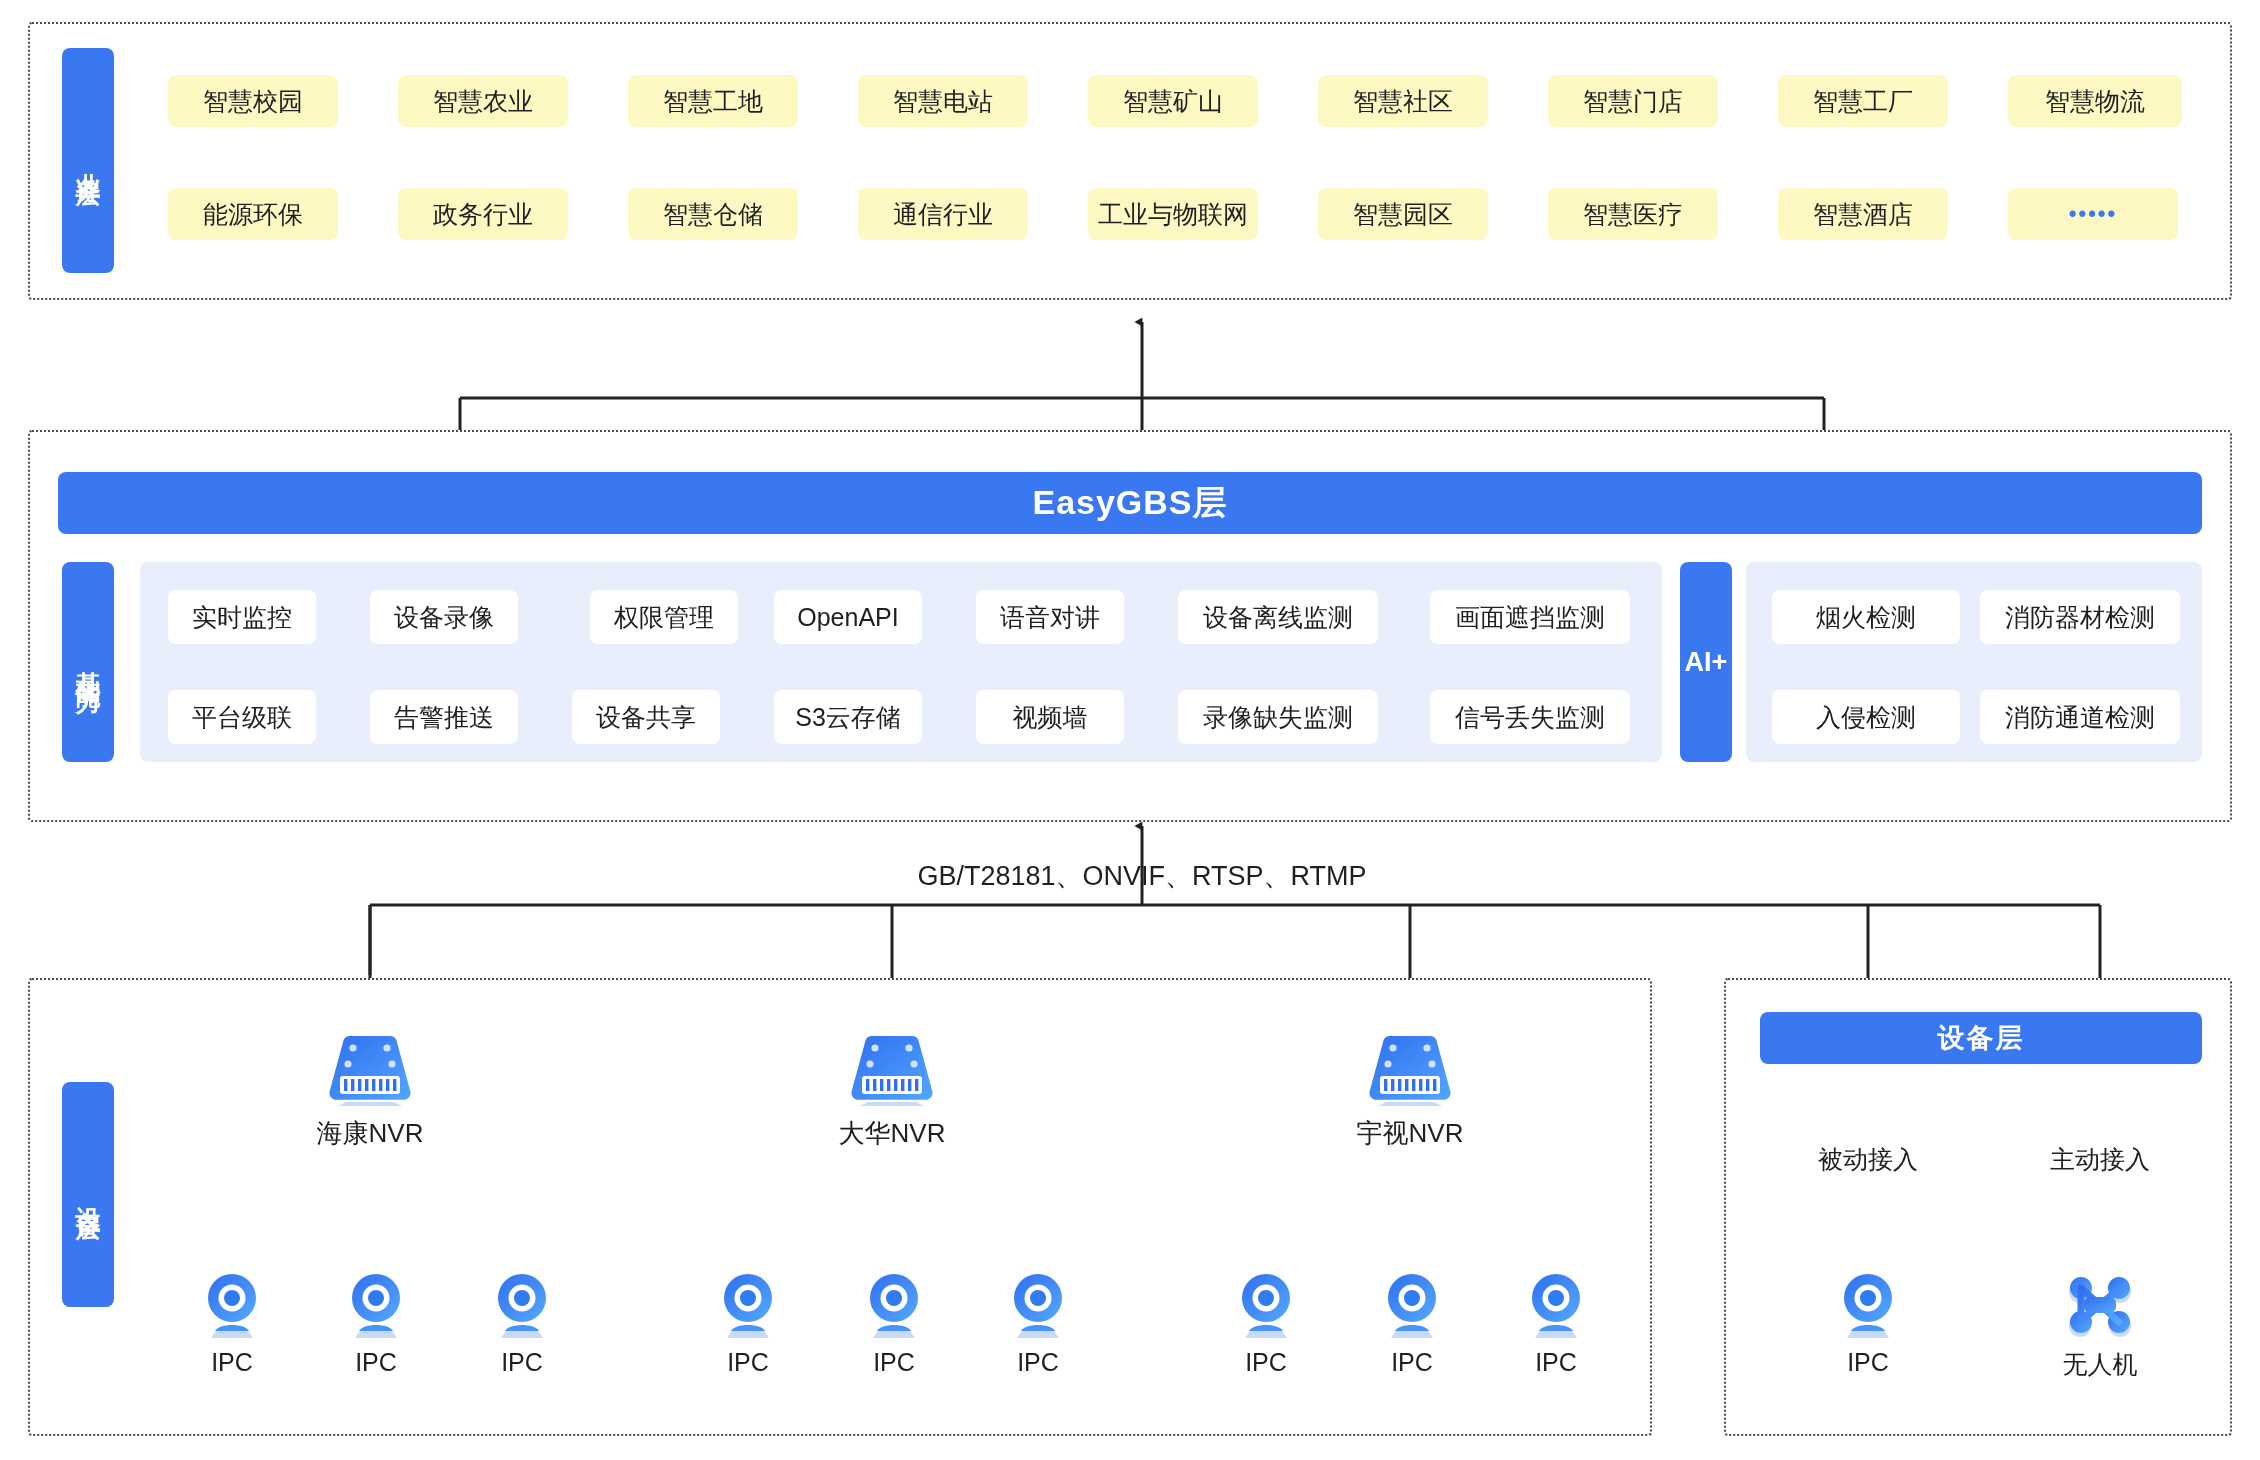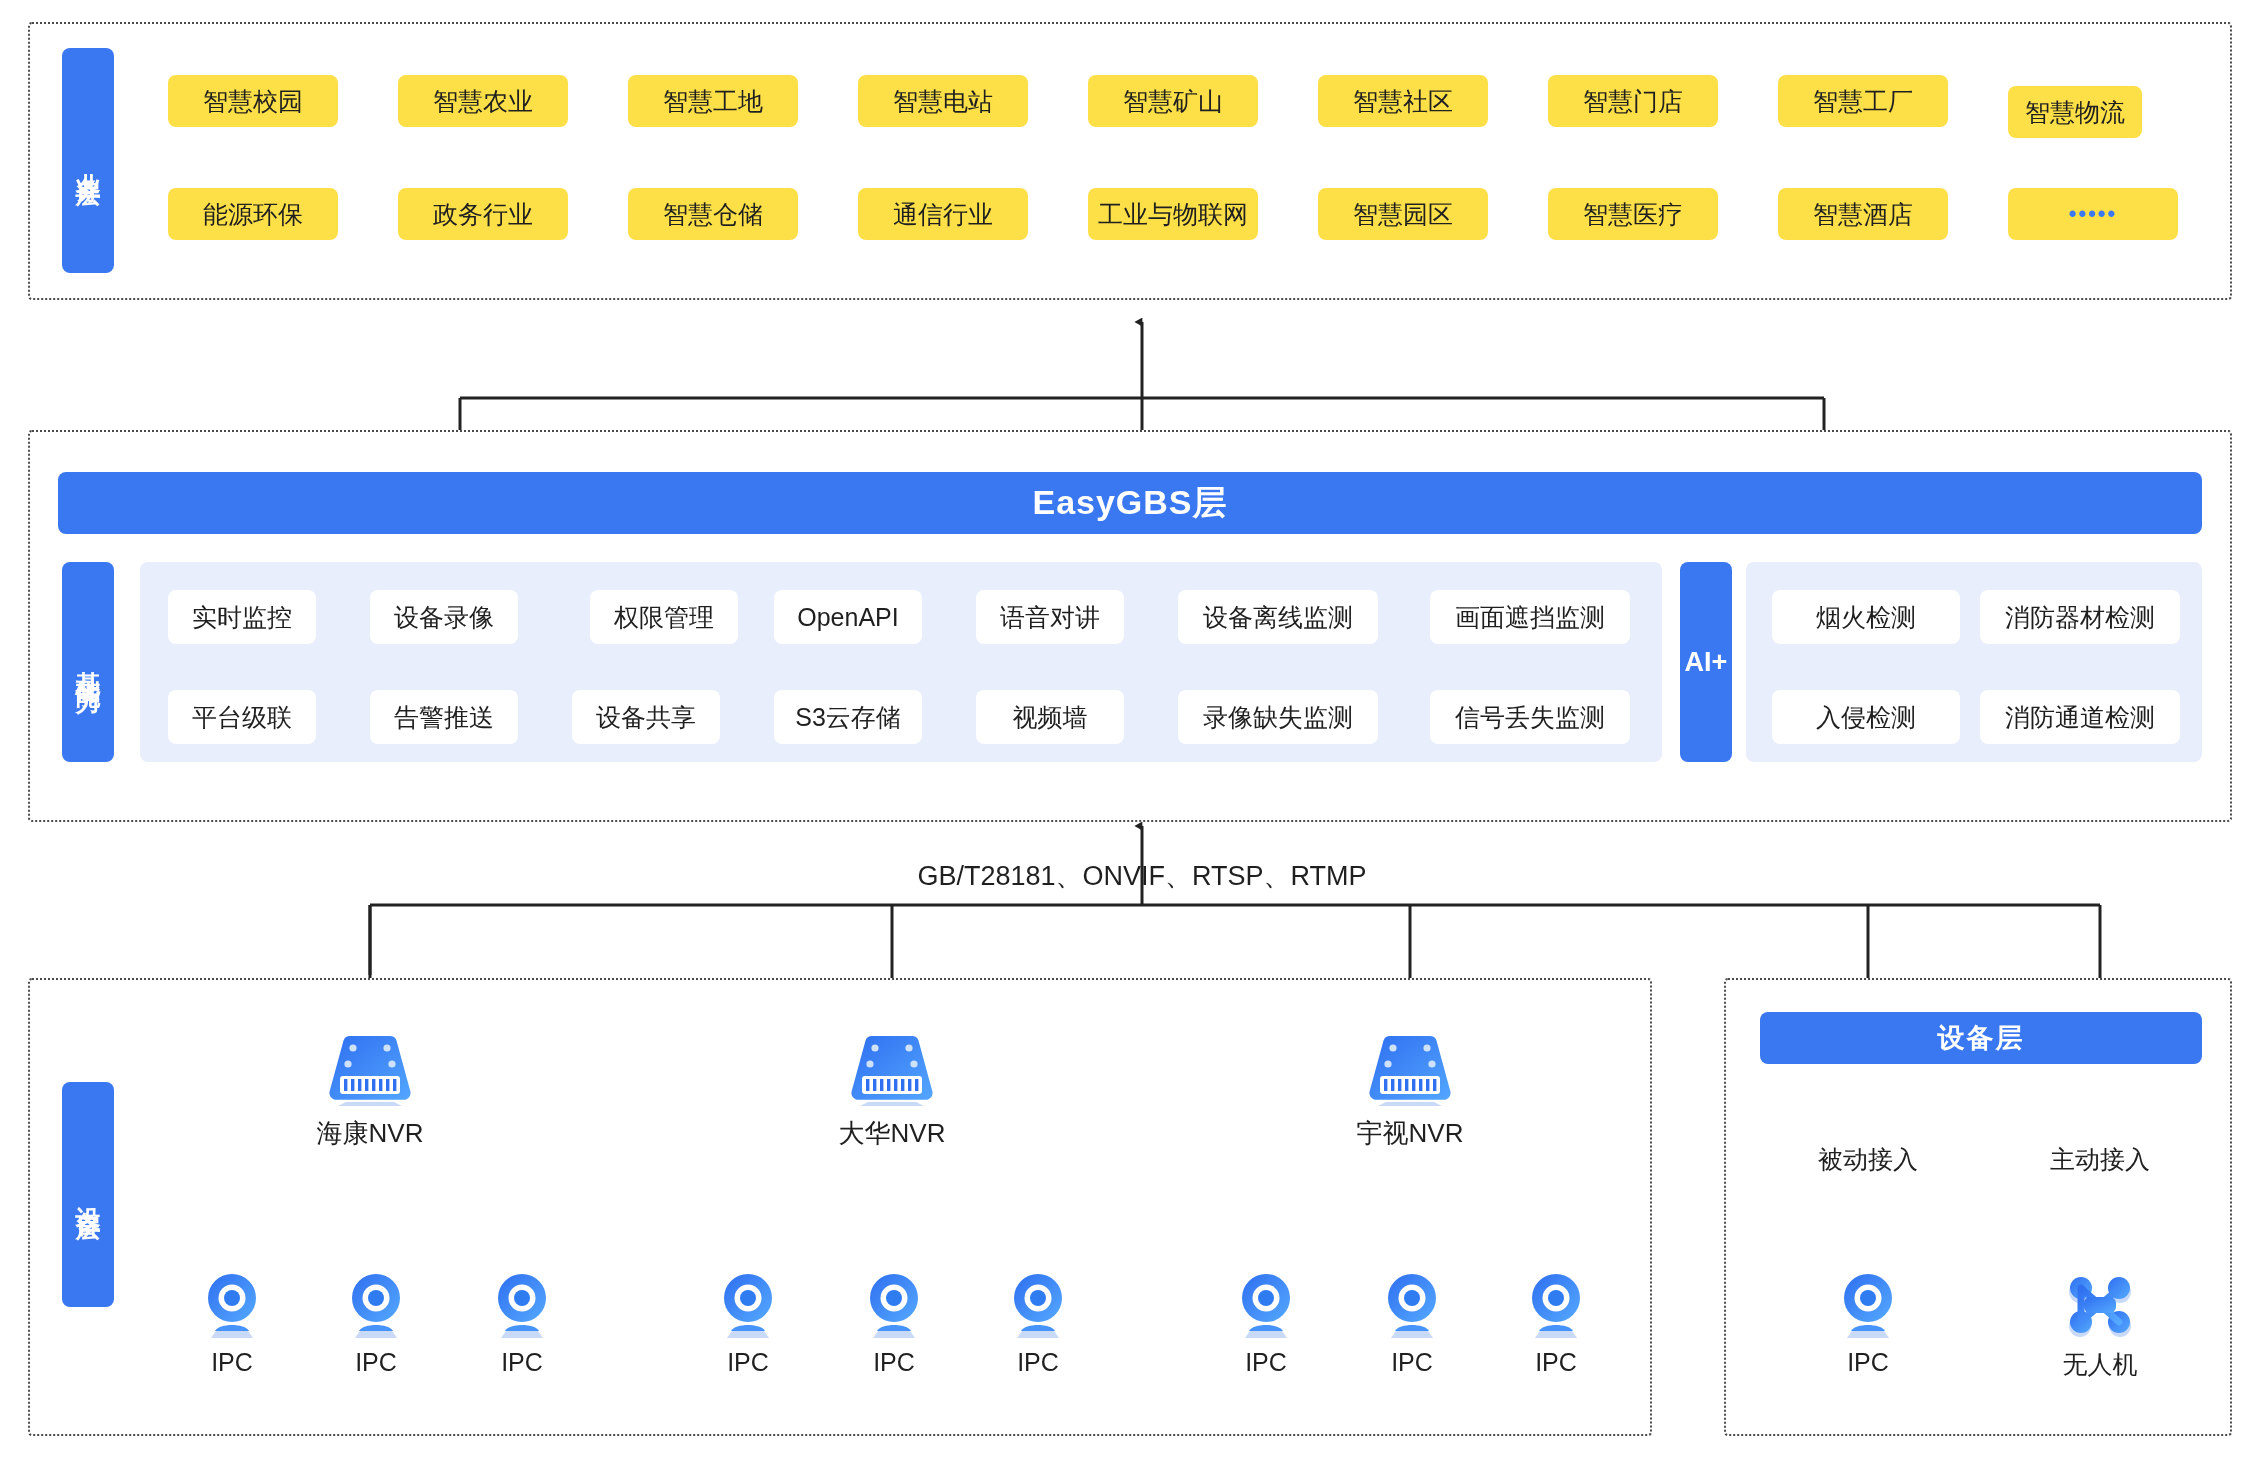--- a/index.html
+++ b/index.html
@@ -36,21 +36,21 @@
     justify-content: center;
     letter-spacing: 2px;
     line-height: 1.32;
     text-align: center;
   }
   .vlabel span { writing-mode: vertical-rl; text-orientation: upright; letter-spacing: 6px; }
 
   
   .chip {
     position: absolute;
-    background: #fde047;
+    background: #fef9c3;
     border-radius: 8px;
     display: flex;
     align-items: center;
     justify-content: center;
     font-size: 25px;
     color: #1f1f1f;
     white-space: nowrap;
   }
   .chip.dots { color: #3a78f2; font-weight: 700; letter-spacing: 2px; font-size: 22px;}
 
@@ -207,21 +207,21 @@
     </div>
   <div class="chip" style="left:1318px; top:75px; width:170px; height:52px;">
       <span>智慧社区</span>
     </div>
   <div class="chip" style="left:1548px; top:75px; width:170px; height:52px;">
       <span>智慧门店</span>
     </div>
   <div class="chip" style="left:1778px; top:75px; width:170px; height:52px;">
       <span>智慧工厂</span>
     </div>
-  <div class="chip" style="left:2008px; top:75px; width:134px; height:52px;margin-top:11px;">
+  <div class="chip" style="left:2008px; top:75px; width:174px; height:52px;">
       <span>智慧物流</span>
     </div>
 
   <div class="chip" style="left:168px; top:188px; width:170px; height:52px;">
       <span>能源环保</span>
     </div>
   <div class="chip" style="left:398px; top:188px; width:170px; height:52px;">
       <span>政务行业</span>
     </div>
   <div class="chip" style="left:628px; top:188px; width:170px; height:52px;">

